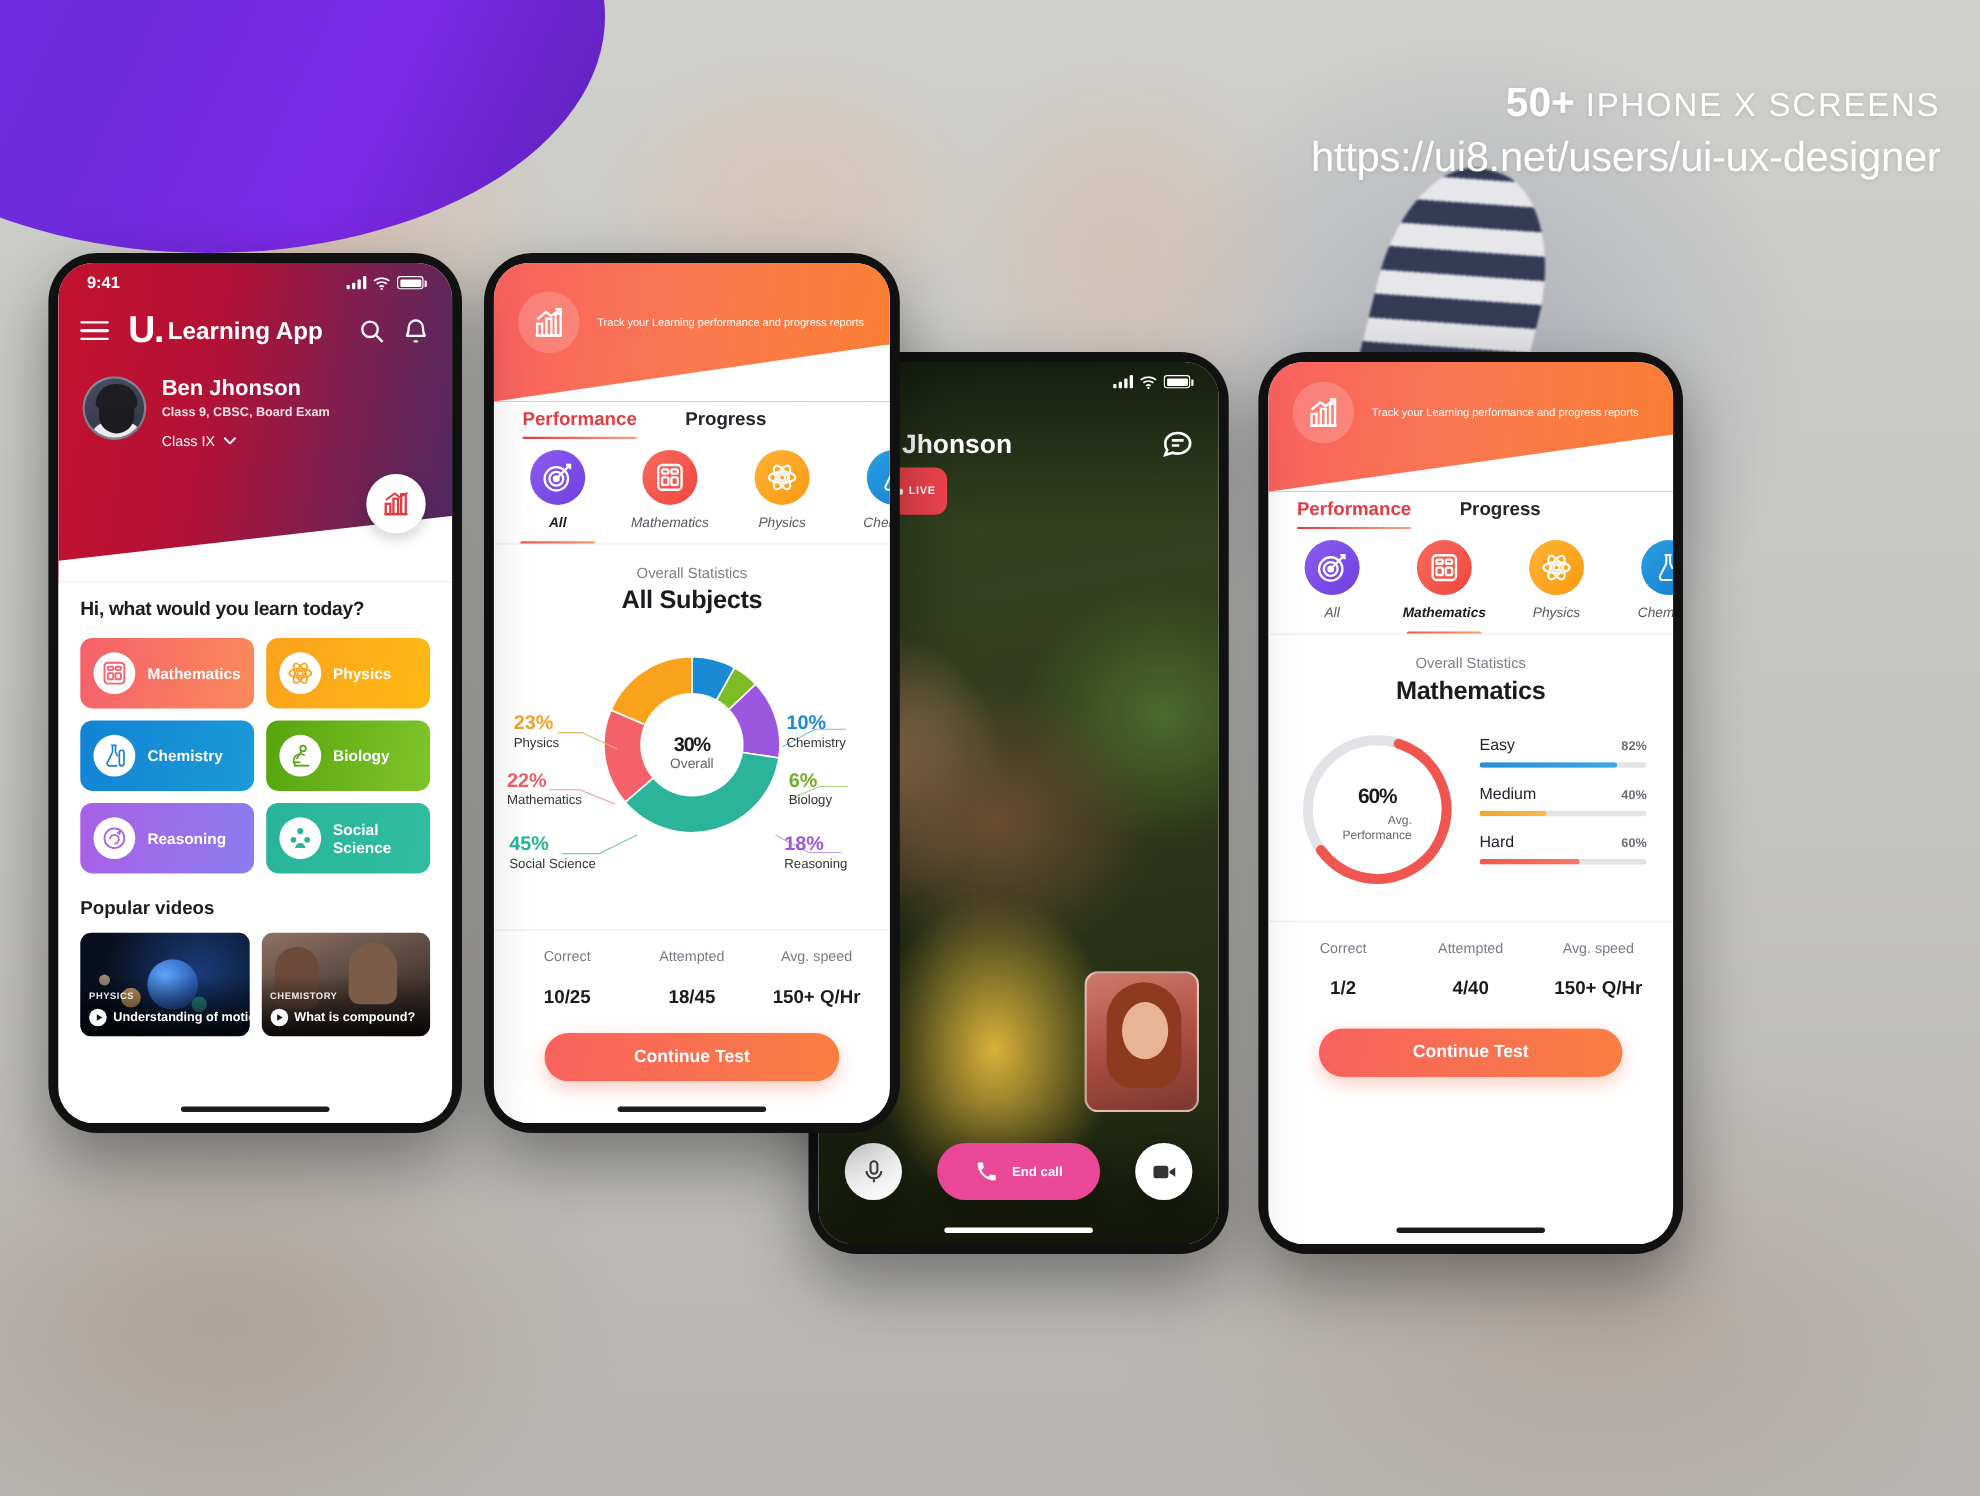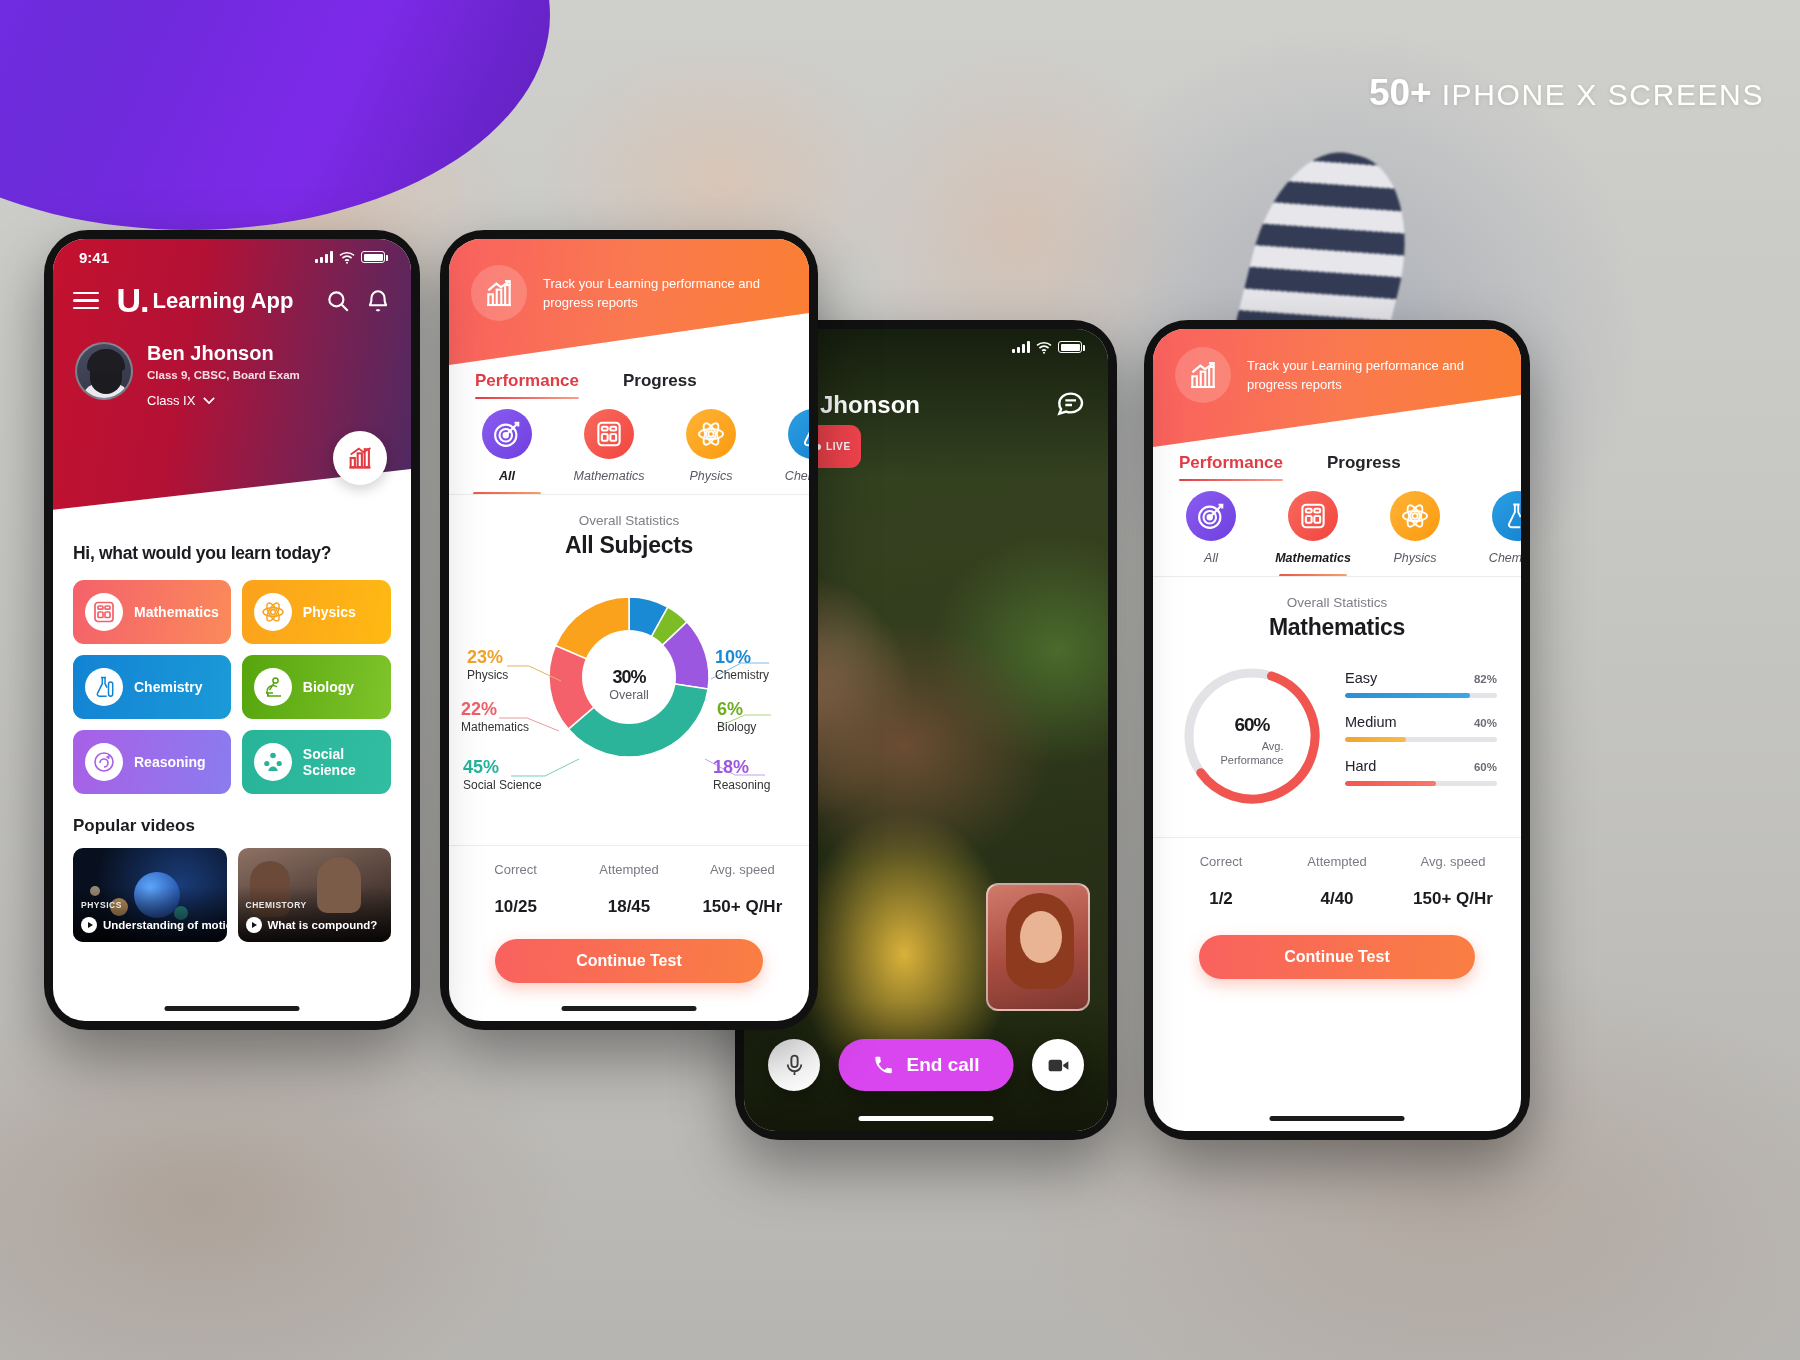--- a/index.html
+++ b/index.html
@@ -126,21 +126,21 @@
   .vid-name{ color:#fff; font-size:11.5px; font-weight:bold; white-space:nowrap;}
 
   
   .rep-head{ position:relative; background:linear-gradient(95deg,#f9615f 0%,#fa7950 50%,#fa7f33 100%); }
   .rep-head:after{ content:""; position:absolute;left:0;right:0;bottom:0;height:52px;background:#fff;
                    clip-path:polygon(0 100%,100% 0,100% 100%,0 100%); }
   .rep-banner{ display:flex; align-items:center; gap:16px; padding:26px 22px 44px; position:relative; z-index:2;}
   .rep-bicon{ width:56px;height:56px;border-radius:50%;background:rgba(255,255,255,.18);
               display:flex;align-items:center;justify-content:center; flex:none; }
   .rep-bicon svg{ width:32px;height:32px; }
-  .rep-btext{ color:#fff; font-size:13px; line-height:1.5; }
+  .rep-btext{ color:#fff; font-size:10px; line-height:1.5; }
   .rep-tabs{ display:flex; gap:44px; padding:6px 26px 0; }
   .rep-tab{ font-size:17px; font-weight:bold; color:#24242a; padding-bottom:8px; position:relative;}
   .rep-tab.active{ color:#e23b44; }
   .rep-tab.active:after{ content:""; position:absolute; left:0;right:0;bottom:0;height:2.5px;
      background:linear-gradient(90deg,#e23b44,#f9a08a); border-radius:2px;}
   .chips{ display:flex; gap:18px; padding:10px 16px 0; overflow:hidden; border-bottom:1px solid #ececec; position:relative;font-style:italic;}
   .chip{ width:84px; flex:none; text-align:center; position:relative; padding-bottom:10px;}
   .chip .c-ico{ width:50px;height:50px;border-radius:50%;margin:0 auto 7px;display:flex;align-items:center;justify-content:center;}
   .chip .c-ico svg{ width:30px;height:30px; }
   .chip .c-lbl{ font-size:12.5px; color:#595962; }
@@ -190,22 +190,22 @@
   .chat-ico{ position:absolute; right:22px; top:58px; width:32px;height:32px; }
   .chat-ico svg{ width:100%;height:100%; }
   .pip{ position:absolute; right:18px; bottom:120px; width:104px; height:128px; border-radius:12px;
         overflow:hidden; border:2px solid rgba(255,255,255,.55);
         background:linear-gradient(165deg,#d07a6a,#a84c40 55%,#7d3830); }
   .pip .hair{position:absolute;left:18px;top:8px;width:68px;height:96px;border-radius:34px 34px 24px 24px;background:#8d3a1f;}
   .pip .face{position:absolute;left:32px;top:26px;width:42px;height:52px;border-radius:21px/26px;background:#e8b494;}
   .call-bar{ position:absolute; left:0;right:0;bottom:0; height:130px;
              background:linear-gradient(0deg,rgba(0,0,0,.45),transparent); }
   .endcall{ position:absolute; left:50%; bottom:40px; transform:translateX(-50%);
-            height:52px; padding:12px 34px; border-radius:26px; background:#d946ef; color:#fff;
-            display:flex; align-items:center; gap:12px; font-size:19px; font-weight:bold;
+            height:52px; padding:12px 34px; border-radius:26px; background:#ec4899; color:#fff;
+            display:flex; align-items:center; gap:12px; font-size:12px; font-weight:bold;
             box-shadow:0 8px 20px rgba(0,0,0,.3); white-space:nowrap;}
   .endcall svg{ width:22px;height:22px; }
   .rndbtn{ position:absolute; bottom:40px; width:52px;height:52px;border-radius:50%;background:#fff;
            display:flex;align-items:center;justify-content:center; box-shadow:0 6px 16px rgba(0,0,0,.28);}
   .rndbtn svg{ width:25px;height:25px; }
   .rb-mic{ left:24px; } .rb-cam{ right:24px; }
 
   
   .p4-top{ display:flex; align-items:center; padding:20px 20px 0; position:relative; z-index:3;}
   .p4-title{ flex:1; text-align:center; color:#fff; font-size:21px; font-weight:bold; }
@@ -235,20 +235,21 @@
 <div class="bg-photo"></div>
 <div class="bg-stripe-arm"></div>
 
 <div class="bg-blob">
   
 </div>
 
 <div class="promo">
   <div class="line1"><b>50+</b>
     <span>IPHONE X SCREENS</span></div>
+  <div class="line2">https://ui8.net/users/ui-ux-designer</div>
 </div>
 
 <div class="phone" id="phone1">
  <div class="screen">
 
   <div class="p1-head">
     <div class="statusbar">
       <span>9:41</span>
       <span class="sb-right">
         <span class="bars">

